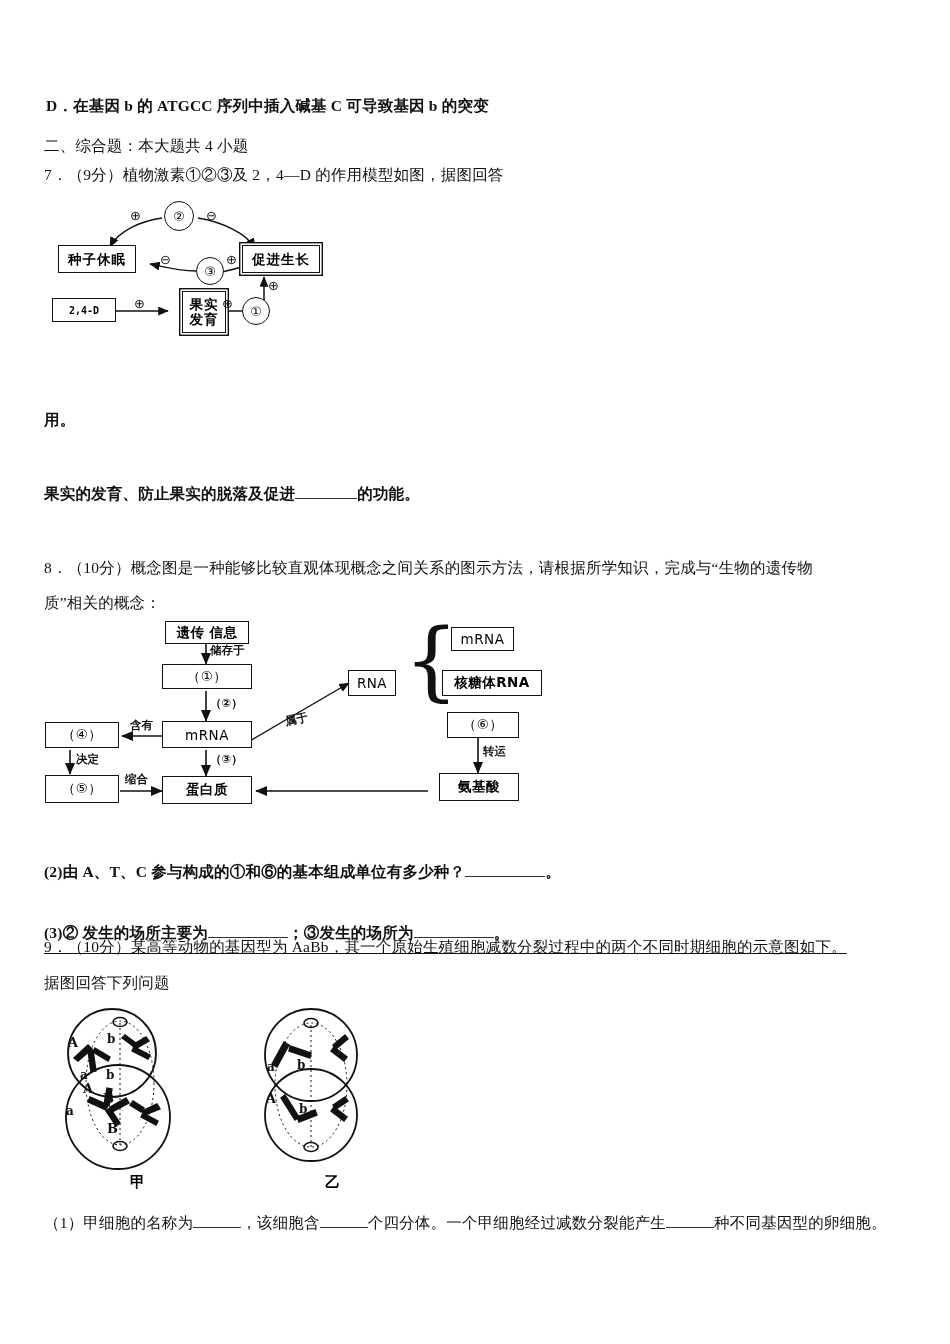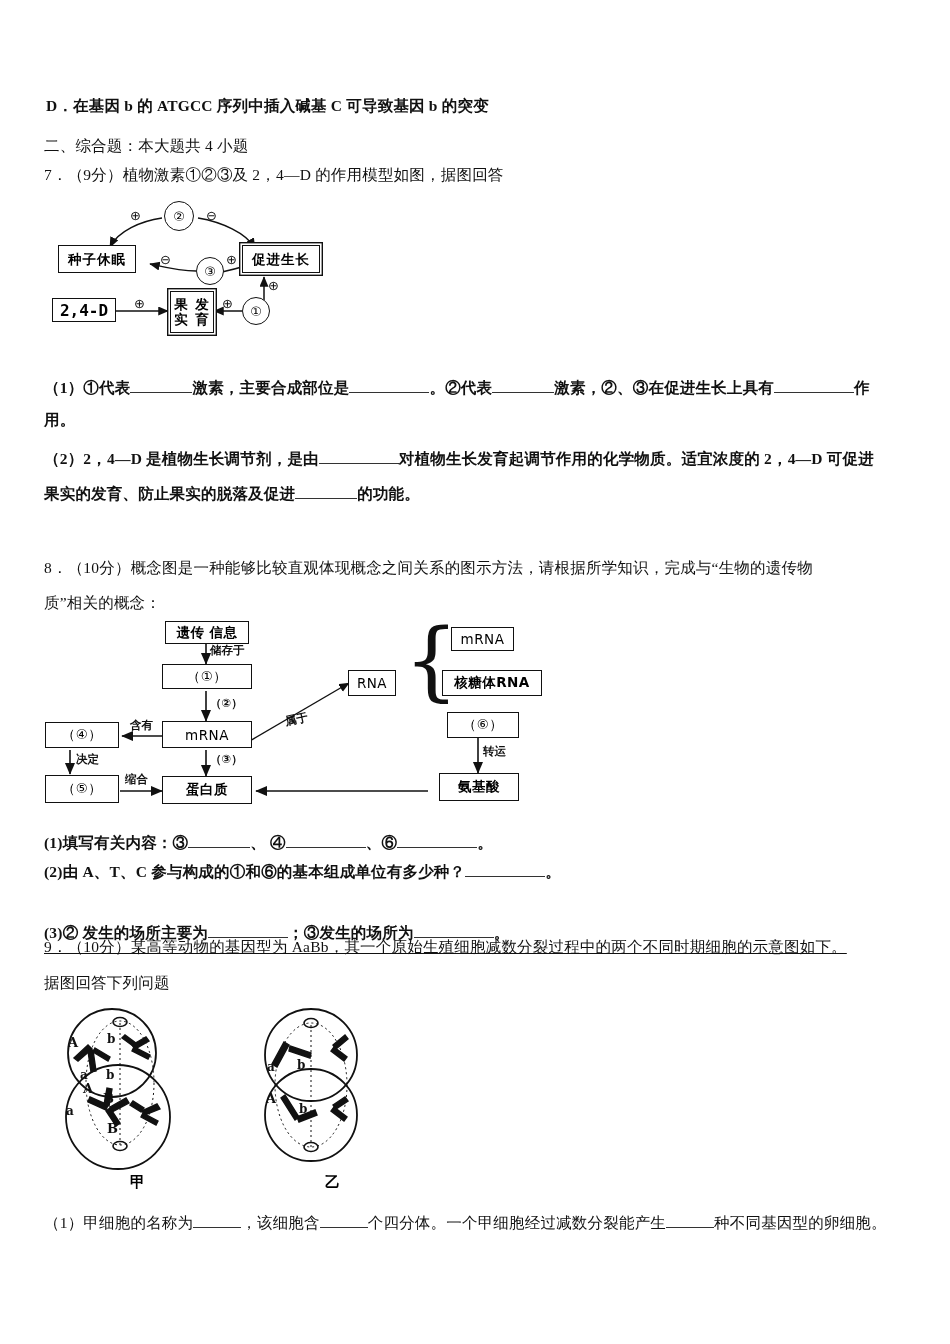--- a/index.html
+++ b/index.html
@@ -162,48 +162,42 @@
 
       <path d="M196,118 L168,118" stroke="#111" stroke-width="1.5" fill="none" marker-end="url(#ah)"></path>
 
       <path d="M69,118 L122,118" stroke="#111" stroke-width="1.5" fill="none" marker-end="url(#ah)"></path>
     </svg>
 
     <div class="fbox" style="left:12px; top:52px; width:78px; height:28px;">种子休眠</div>
 
     <div class="fbox dbl" style="left:196px; top:52px; width:78px; height:28px;">促进生长</div>
 
-    <div class="fbox dbl" style="left:124px; top:98px; width:44px; height:42px; flex-direction:row;">
+    <div class="fbox dbl" style="left:136px; top:98px; width:44px; height:42px; flex-direction:column;">
       <span>果实</span>
       <span>发育</span>
     </div>
 
-    <div class="fbox" style="left:6px; top:105px; width:64px; height:24px; font-family:'DejaVu Sans Mono', monospace; font-size:16px; letter-spacing:0;">2,4-D</div>
+    <div class="fbox" style="left:6px; top:105px; width:64px; height:24px; font-family:'DejaVu Sans Mono', monospace; font-size:10px; letter-spacing:0;">2,4-D</div>
 
     <div class="circ" style="left:118px; top:8px; width:30px; height:30px;">②</div>
     <div class="circ" style="left:150px; top:64px; width:28px; height:28px;">③</div>
     <div class="circ" style="left:196px; top:104px; width:28px; height:28px;">①</div>
 
     <div class="sign" style="left:84px; top:16px;">⊕</div>
     <div class="sign" style="left:160px; top:16px;">⊖</div>
     <div class="sign" style="left:114px; top:60px;">⊖</div>
     <div class="sign" style="left:180px; top:60px;">⊕</div>
     <div class="sign" style="left:222px; top:86px;">⊕</div>
     <div class="sign" style="left:176px; top:104px;">⊕</div>
     <div class="sign" style="left:88px; top:104px;">⊕</div>
   </div>
 
-  <div class="line bold" style="left:44px; top:378px;">
-    <span>（1）①代表</span><span class="blank b-md"></span><span>激素，主要合成部位是</span><span class="blank b-lg"></span><span>。②代表</span><span class="blank b-md"></span><span>激素，②、③在促进生长上具有</span><span class="blank b-lg"></span><span>作</span>
-  </div>
   <div class="line bold" style="left:44px; top:410px;">用。</div>
 
-  <div class="line bold" style="left:44px; top:449px;">
-    <span>（2）2，4—D 是植物生长调节剂，是由</span><span class="blank b-lg"></span><span>对植物生长发育起调节作用的化学物质。适宜浓度的 2，4—D 可促进</span>
-  </div>
   <div class="line bold" style="left:44px; top:484px;">
     <span>果实的发育、防止果实的脱落及促进</span><span class="blank b-md"></span><span>的功能。</span>
   </div>
 
 
   <div class="line" style="left:44px; top:558px;">8．（10分）概念图是一种能够比较直观体现概念之间关系的图示方法，请根据所学知识，完成与“生物的遗传物</div>
   <div class="line" style="left:44px; top:593px;">质”相关的概念：</div>
 
   <div class="fig2">
     <svg width="520" height="195" viewBox="0 0 520 195" style="position:absolute;left:0;top:0;">
@@ -250,23 +244,20 @@
     <div class="clabel" style="left:168px; top:23px;">储存于</div>
     <div class="clabel" style="left:168px; top:76px;">（②）</div>
     <div class="clabel" style="left:88px; top:98px;">含有</div>
     <div class="clabel" style="left:168px; top:132px;">（③）</div>
     <div class="clabel" style="left:34px; top:132px;">决定</div>
     <div class="clabel" style="left:83px; top:152px;">缩合</div>
     <div class="clabel" style="left:243px; top:92px; transform:rotate(-12deg);">属于</div>
     <div class="clabel" style="left:441px; top:124px;">转运</div>
   </div>
 
-  <div class="line bold" style="left:44px; top:833px;">
-    <span>(1)填写有关内容：③</span><span class="blank b-md"></span><span>、 ④</span><span class="blank b-lg"></span><span>、⑥</span><span class="blank b-lg"></span><span>。</span>
-  </div>
 
   <div class="line bold" style="left:44px; top:862px;">
     <span>(2)由 A、T、C 参与构成的①和⑥的基本组成单位有多少种？</span><span class="blank b-lg"></span><span>。</span>
   </div>
 
   <div class="line bold" style="left:44px; top:891px;margin-top:32px;">
     <span>(3)② 发生的场所主要为</span><span class="blank b-lg"></span><span>；③发生的场所为</span><span class="blank b-lg"></span><span>。</span>
   </div>
 
   <div class="line" style="left:44px; top:937px;text-decoration:underline;">9．（10分）某高等动物的基因型为 AaBb，其一个原始生殖细胞减数分裂过程中的两个不同时期细胞的示意图如下。</div>

